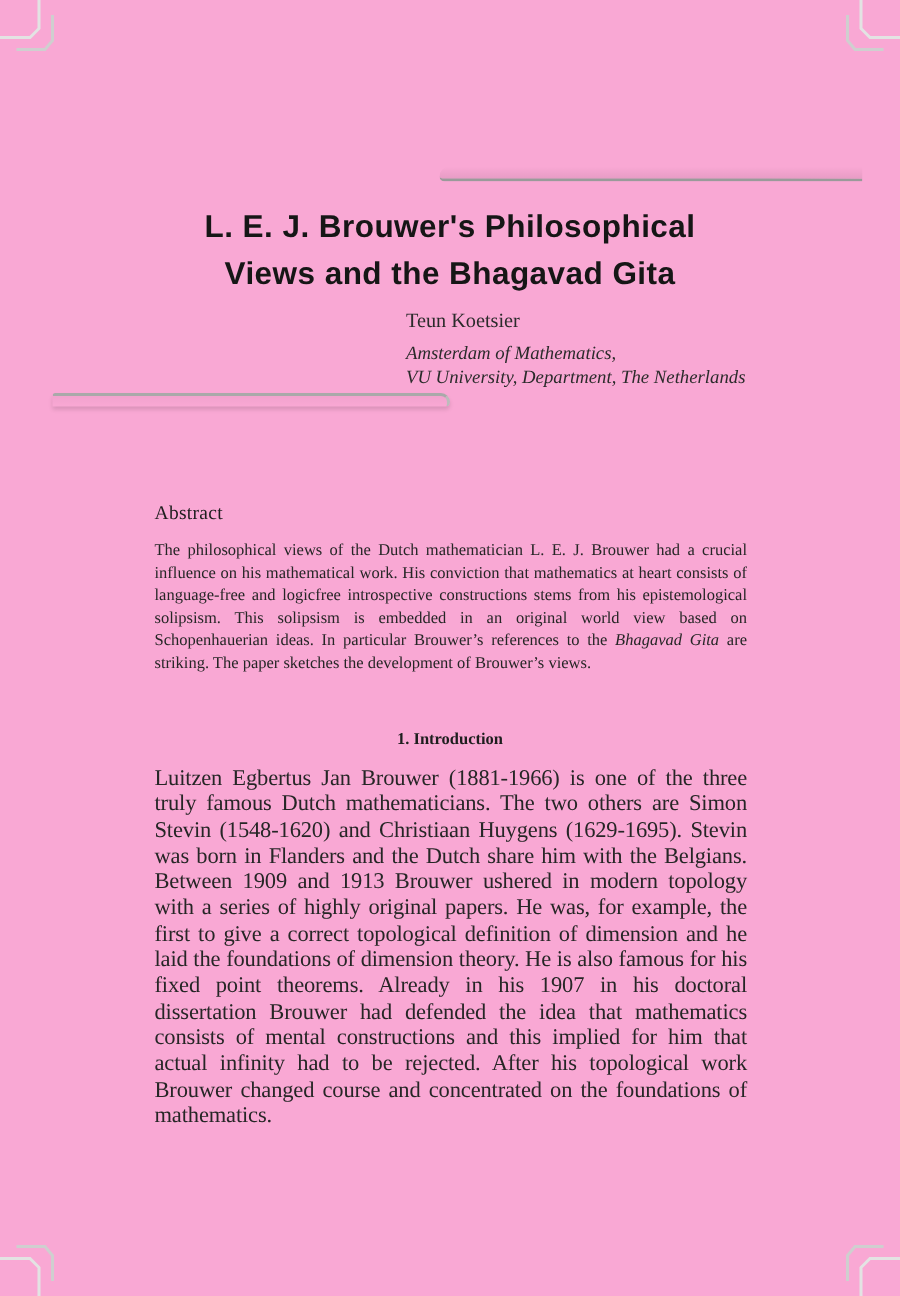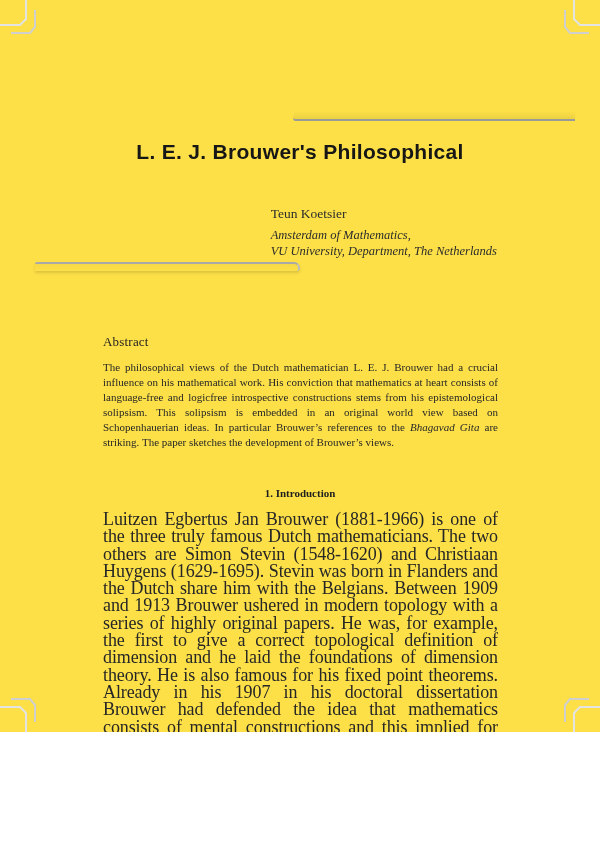--- a/index.html
+++ b/index.html
@@ -1,19 +1,19 @@
 <!DOCTYPE html>
 <html><head>
 <meta charset="utf-8">
 <style>
   html,body{margin:0;padding:0;background:#ffffff;}
   .page{
     position:relative;
-    width:600px;height:732px;
-    background:#fde047;
+    width:600px;height:864px;
+    background:#f9a8d4;
     overflow:hidden;
     font-family:"Liberation Serif", serif;
   }
 
   
   .corner{position:absolute;width:42px;height:40px;pointer-events:none;}
   .corner.tl{top:0;left:0;}
   .corner.tr{top:0;right:0;transform:scaleX(-1);}
   .corner.bl{bottom:0;left:0;transform:scaleY(-1);}
   .corner.br{bottom:0;right:0;transform:scale(-1,-1);}
@@ -65,21 +65,21 @@
   }
   .italic{font-style:italic;}
 
   .intro-heading{
     position:absolute;top:487px;left:0;right:0;
     text-align:center;
     font-weight:bold;font-size:11px;color:#1e1e1e;
   }
   .intro-body{
     position:absolute;top:511px;left:103px;width:395px;
-    font-size:18px;line-height:17.3px;
+    font-size:15px;line-height:17.3px;
     letter-spacing:-0.1px;
     text-align:justify;
     color:#262626;
   }
 </style>
 </head>
 <body>
 
 <div class="page">
 
@@ -106,20 +106,21 @@
       <polyline points="26,0 26,19 20,25 0,25" fill="none" stroke="#e3e3e3" stroke-width="2"></polyline>
       <polyline points="35,10 35,27 30,33 11,33" fill="none" stroke="#cfcfcf" stroke-width="2"></polyline>
     </svg>
   </div>
 
   <div class="edge-line-top-right"></div>
   <div class="edge-line-left"></div>
 
   <div class="title">
     <div>L. E. J. Brouwer's Philosophical</div>
+    <div>Views and the Bhagavad Gita</div>
   </div>
 
   <div class="author-block">
     <p class="author-name">Teun Koetsier</p>
     <p class="affiliation">Amsterdam of Mathematics,</p>
     <p class="affiliation">VU University, Department, The Netherlands</p>
   </div>
 
   <div class="abstract-heading">Abstract</div>
   <div class="abstract-body"><span>The philosophical views of the Dutch mathematician L. E. J. Brouwer had a crucial influence on his mathematical work. His conviction that mathematics at heart consists of language-free and logicfree introspective constructions stems from his epistemological solipsism. This solipsism is embedded in an original world view based on Schopenhauerian ideas. In particular Brouwer’s references to the </span><span class="italic">Bhagavad Gita</span><span> are striking. The paper sketches the development of Brouwer’s views.</span></div>

